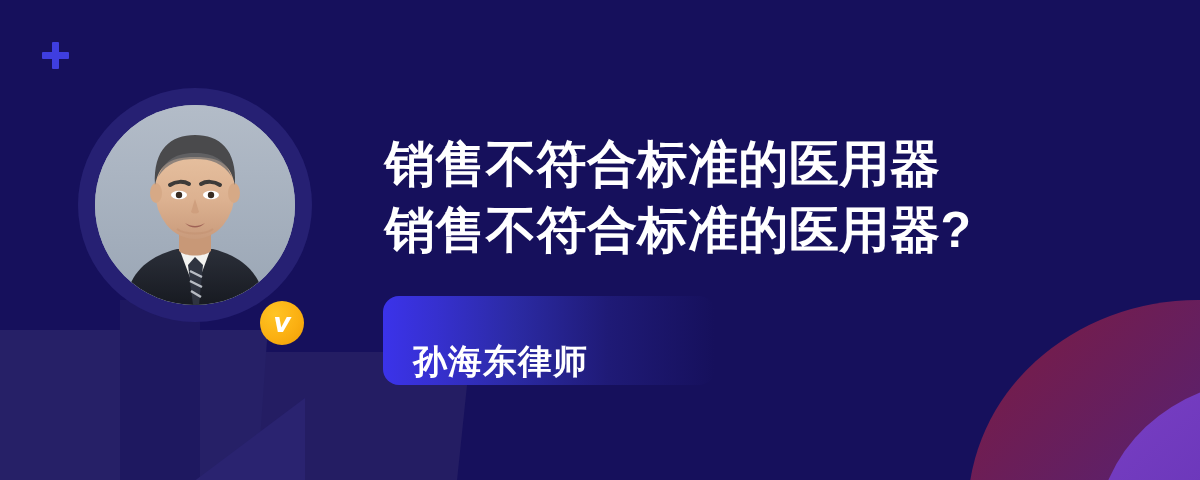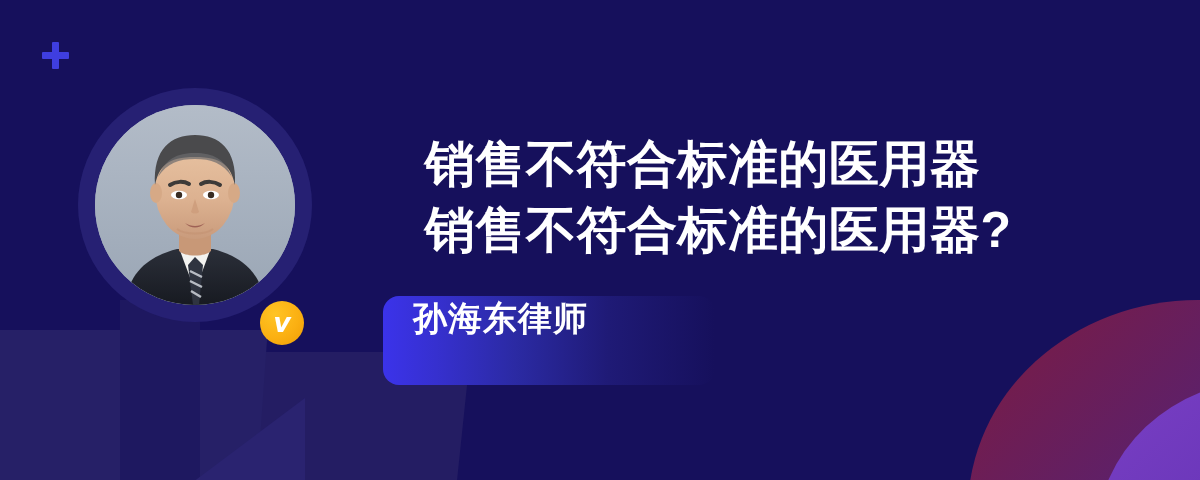--- a/index.html
+++ b/index.html
@@ -150,34 +150,33 @@
     position: absolute;
     left: 385px;
     top: 131px;
     width: 680px;
     color: #ffffff;
     font-size: 50px;
     font-weight: bold;
     line-height: 1.32;
     letter-spacing: 0.5px;
     font-family: "Liberation Sans", "DejaVu Sans", sans-serif;
-    margin-left: 40px;
   }
 
   
   .name-badge {
     position: absolute;
     left: 383px;
     top: 296px;
     width: 332px;
     height: 89px;
     border-radius: 16px;
     background: linear-gradient(90deg, #3b33ea 0%, #3630cf 16%, #2b2aa3 40%, #1f1a76 68%, #16105c 100%);
     display: flex;
-    align-items: flex-start;
+    align-items: flex-end;
   }
   .name-badge .name-text {
     color: #ffffff;
     font-size: 34px;
     font-weight: bold;
     letter-spacing: 1px;
     margin-left: 30px;
     font-family: "Liberation Sans", "DejaVu Sans", sans-serif;
   }
 </style>

